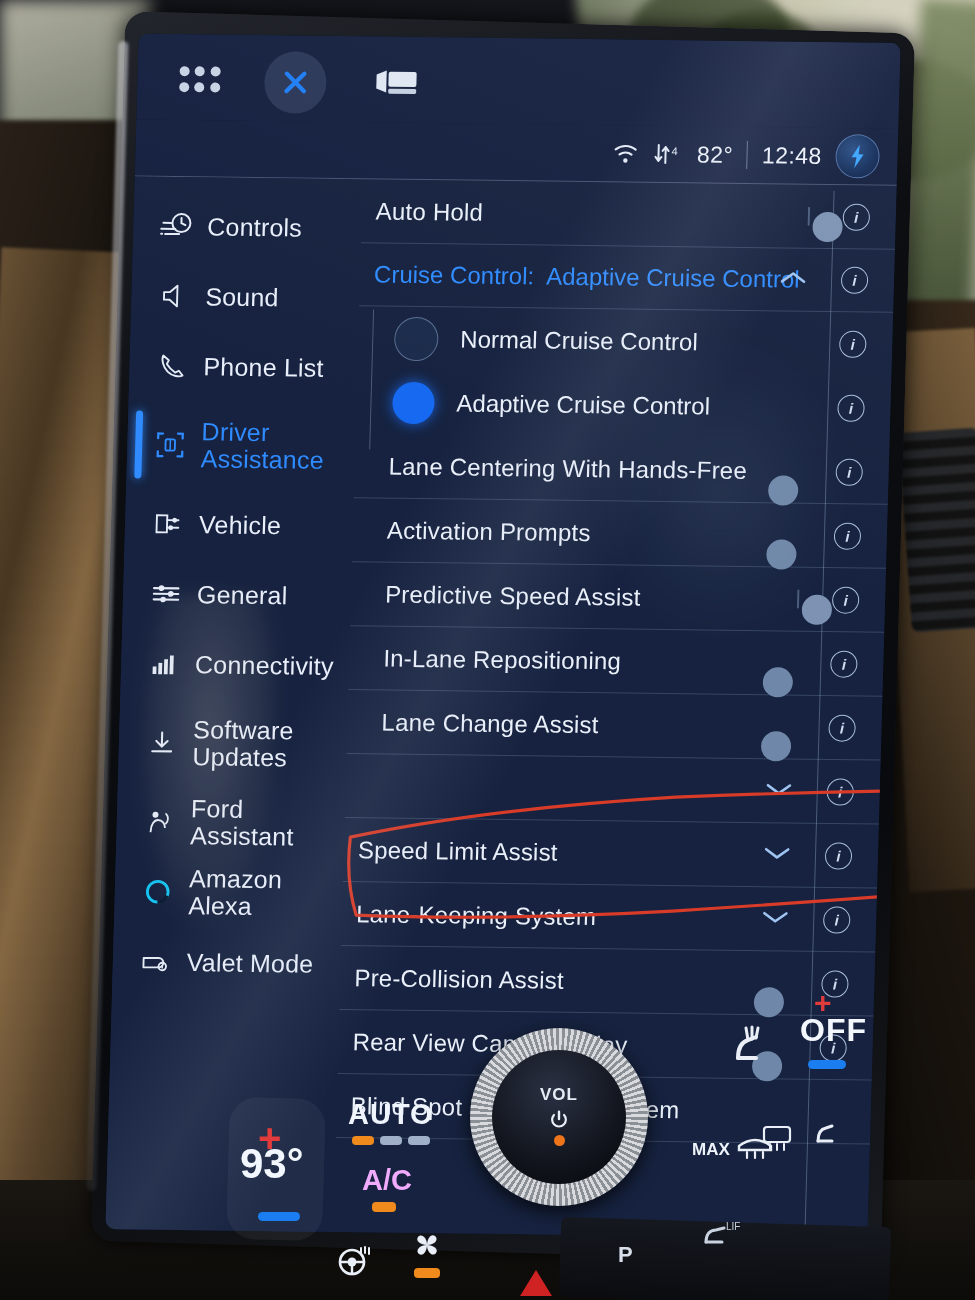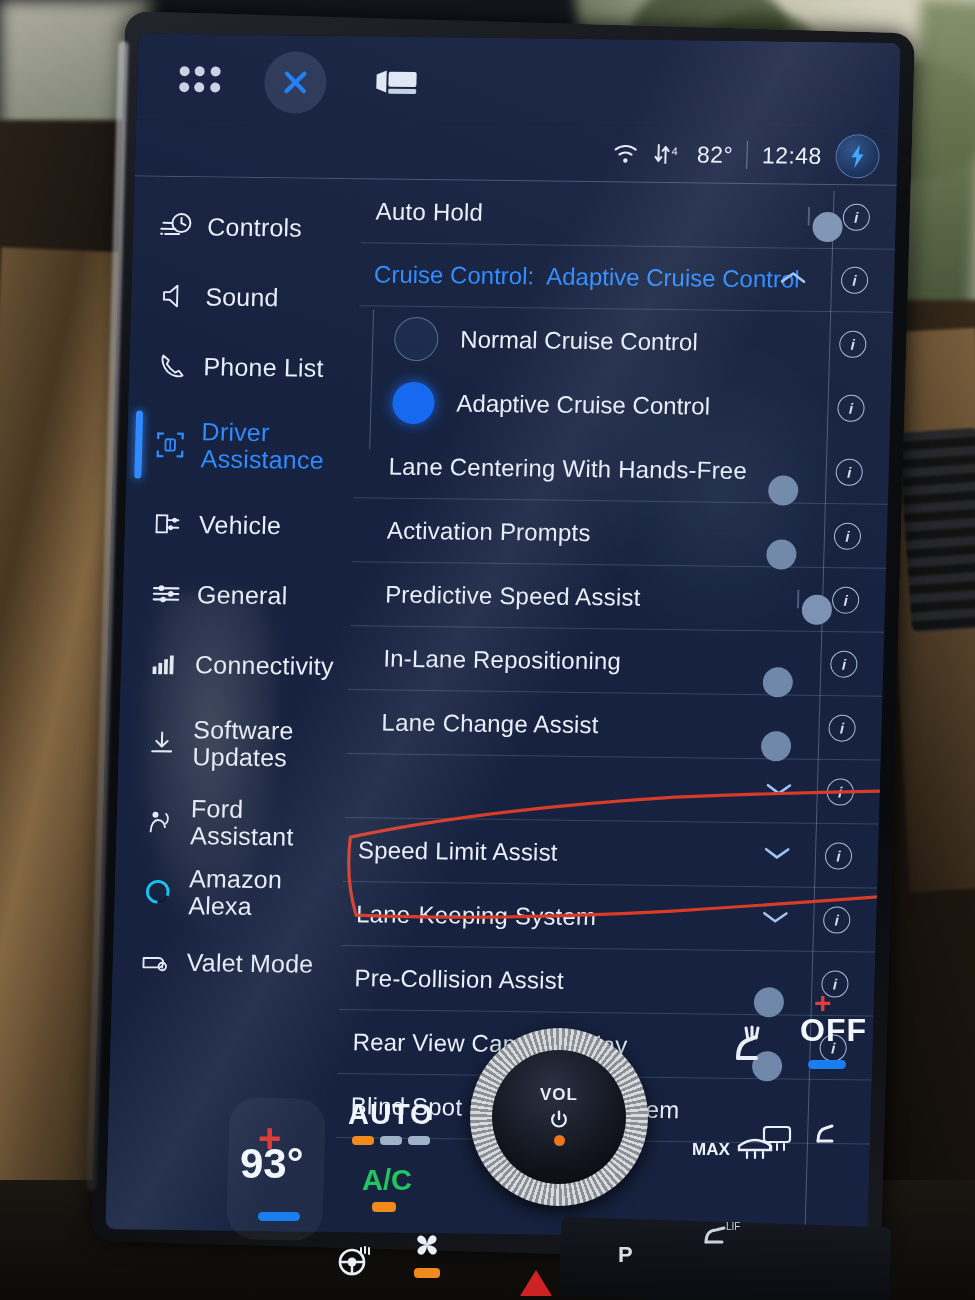--- a/index.html
+++ b/index.html
@@ -202,21 +202,21 @@
     position:absolute;left:140px;top:95px;width:95px;height:140px;
     background:rgba(255,255,255,.045);border-radius:26px;transform:rotate(1.4deg);
   }
   .temp-val{position:absolute;left:150px;top:1145px;color:#f2f6fd;font-size:42px;font-weight:bold;}
   .plus{position:absolute;left:160px;top:1105px;color:#e23b3b;font-size:40px;font-weight:bold;line-height:1;}
   .minus-bar{position:absolute;left:158px;top:1208px;width:42px;height:9px;background:#1a7df0;border-radius:5px;}
   .auto-lbl{position:absolute;left:348px;top:1096px;color:#f0f4fc;font-size:29px;font-weight:bold;letter-spacing:1px;}
   .auto-seg{position:absolute;left:350px;top:1132px;display:flex;gap:6px;}
   .auto-seg i{display:block;width:22px;height:9px;border-radius:4px;background:#9fb0c8;}
   .auto-seg i.on{background:#f08a1c;}
-  .ac-lbl{position:absolute;left:362px;top:1163px;color:#22c55e;font-size:29px;font-weight:bold;}
+  .ac-lbl{position:absolute;left:362px;top:1163px;color:#f0abfc;font-size:29px;font-weight:bold;}
   .ac-seg{position:absolute;left:372px;top:1198px;width:24px;height:10px;border-radius:4px;background:#f08a1c;}
   .off-lbl{position:absolute;left:800px;top:1010px;color:#f2f6fd;font-size:32px;font-weight:bold;letter-spacing:1px;}
   .off-plus{position:absolute;left:815px;top:985px;color:#e23b3b;font-size:30px;font-weight:bold;line-height:1;}
   .off-minus{position:absolute;left:810px;top:1055px;width:38px;height:9px;background:#1a7df0;border-radius:5px;}
   .maxdef{position:absolute;left:690px;top:1135px;color:#eef3fb;font-size:17px;font-weight:bold;}
 
   .knob-outer{
     position:absolute;left:470px;top:1028px;width:178px;height:178px;border-radius:50%;
     background:
       repeating-conic-gradient(from 0deg,#d8dade 0deg 2deg,#8b8f96 2deg 4deg);

